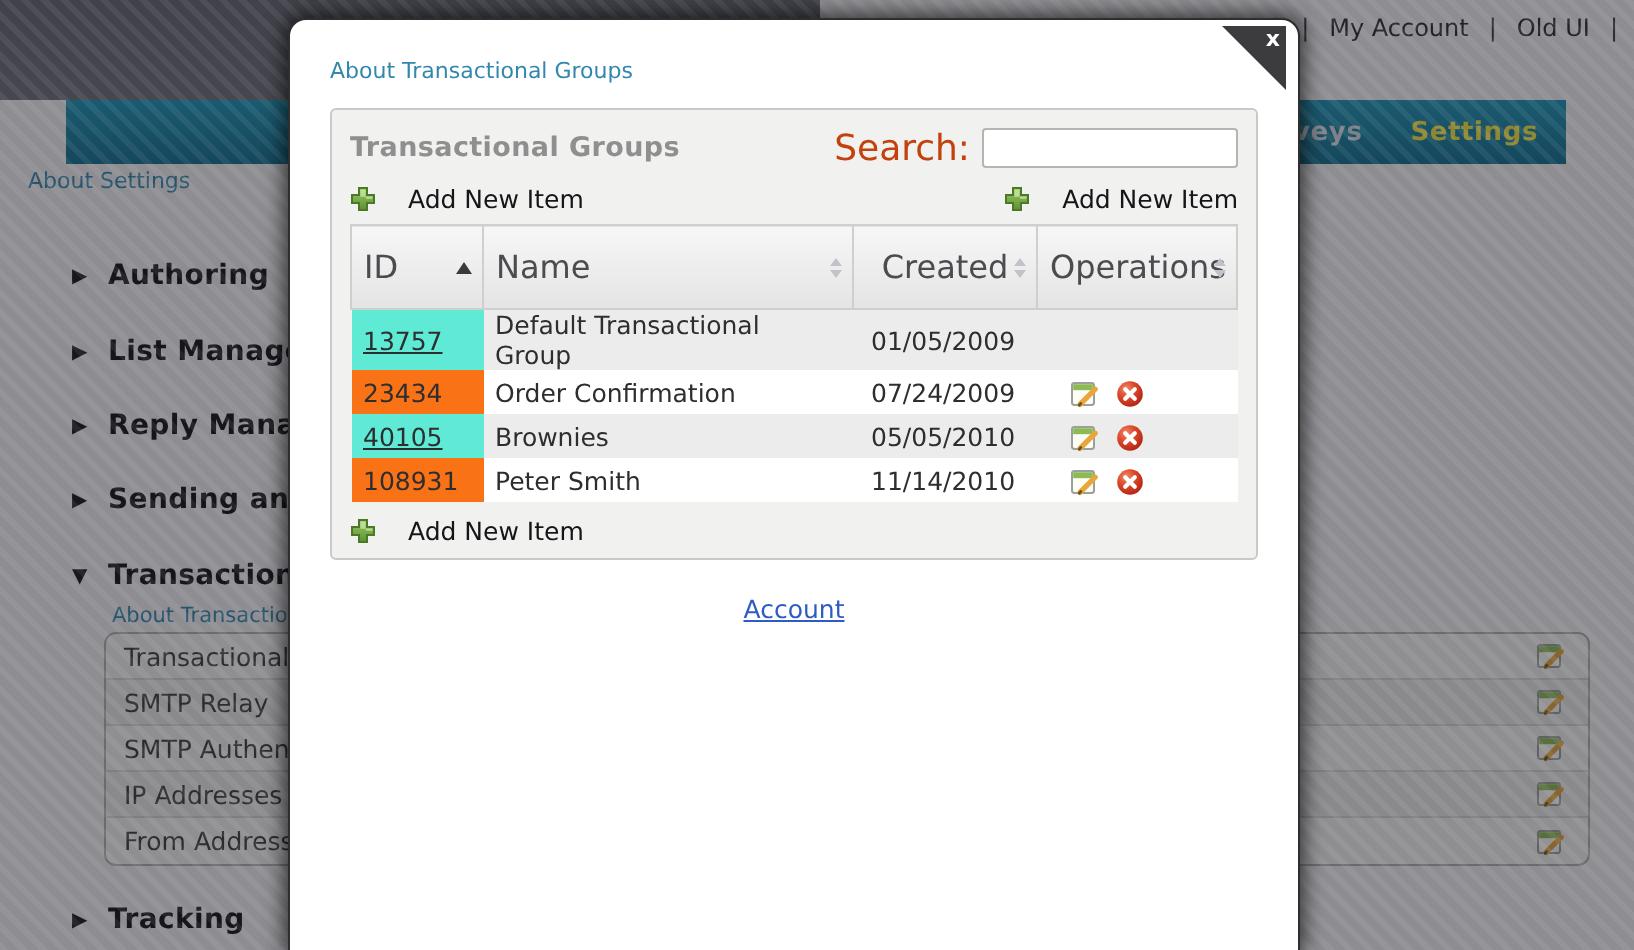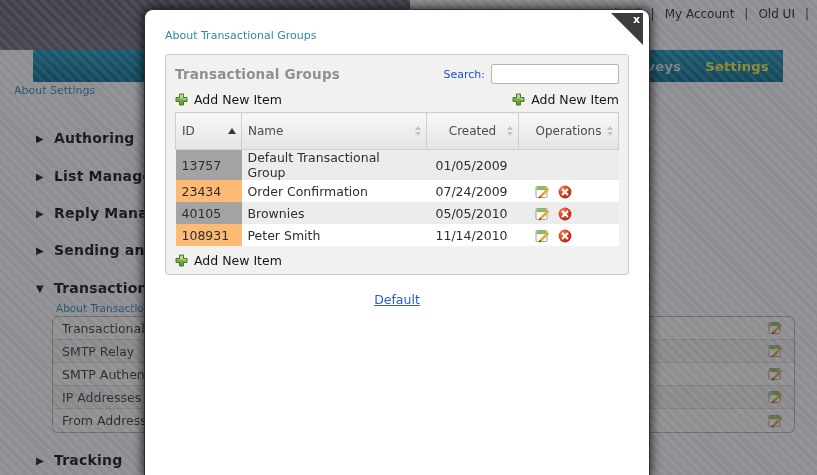--- a/index.html
+++ b/index.html
@@ -87,54 +87,54 @@
   .m-title .t-sep { color:#8a8a94; padding:0 1px; }
   .m-about { display:inline-block; margin-top:4px; }
 
   .panel {
     margin-top:11px; background:#f1f1f0; border:1px solid #c9c9c7;
     border-radius:3px; padding:7px 9px 6px 9px;
   }
   .p-head { display:flex; align-items:center; justify-content:space-between; height:24px; }
   .p-title { font-size:13.5px; font-weight:bold; color:#8f8f8f; letter-spacing:.2px; }
   .p-search { display:flex; align-items:center; gap:6px; }
-  .p-search label { font-size:11px; color:#1d4ed8;margin-left:30px; }
+  .p-search label { font-size:18px; color:#c2410c;margin-left:30px; }
   .p-search input {
     width:128px; height:20px; border:1px solid #b5b5b3; border-radius:2px;
     background:#ffffff; font-size:12px; padding:0 4px; outline:none;
   }
   .p-addrow { display:flex; justify-content:space-between; margin:6px 0 5px 0; }
   .add-link {
-    display:inline-flex; align-items:center; gap:6px; cursor:pointer;
+    display:inline-flex; align-items:center; gap:16px; cursor:pointer;
     font-size:12.5px; color:#161618; text-decoration:none;text-align:right;
   }
   .icon { display:inline-block; vertical-align:middle; }
 
   table.grid { width:100%; border-collapse:collapse; table-layout:fixed; }
   .grid th {
     height:21px; background:linear-gradient(180deg,#f7f7f7,#e4e4e4);
-    border:1px solid #cfcfcd; font-size:12px; font-weight:normal; color:#4c4c50;
+    border:1px solid #cfcfcd; font-size:16px; font-weight:normal; color:#4c4c50;
     text-align:left; padding:11px 6px; position:relative;
   }
   .grid th.c-created, .grid th.c-ops { text-align:center; }
   .grid col.c-id { width:66px; } .grid col.c-created { width:92px; } .grid col.c-ops { width:100px; }
   .sortmark { position:absolute; right:5px; top:50%; transform:translateY(-50%); }
   .sort-asc { width:0; height:0; border-left:4px solid transparent;
     border-right:4px solid transparent; border-bottom:6px solid #3a3a3e; }
   .sort-both { display:flex; flex-direction:column; gap:2px; }
   .sort-both i { display:block; width:0; height:0;
     border-left:3.5px solid transparent; border-right:3.5px solid transparent; }
   .sort-both i.up { border-bottom:4px solid #c2c2cb; }
   .sort-both i.dn { border-top:4px solid #c2c2cb; }
 
   .grid td { height:22px; font-size:12.5px; color:#2e2e30; padding:0 6px; }
   .grid tr.odd td { background:#ececec; }
   .grid tr.even td { background:#ffffff; }
-  .grid tr.odd td.c-id { background:#a3a3a3; }
-  .grid tr.even td.c-id { background:#fdba74; }
+  .grid tr.odd td.c-id { background:#5eead4;text-decoration:underline; }
+  .grid tr.even td.c-id { background:#f97316; }
   .grid td.c-created { padding-left:9px; }
   .grid td.c-ops { padding-left:16px; }
   .grid td.c-ops .icon { margin-right:6px; cursor:pointer; }
 
   .p-showing { font-size:11px; color:#9a9a9a; margin:4px 0 2px 1px; }
   .p-addrow.bottom { margin:7px 0 0 0; }
 
   .m-cancel-row { text-align:center; margin-top:14px; }
   .cancel-link { font-size:12.5px; color:#2e5cc5; text-decoration:underline; cursor:pointer; }
 
@@ -348,21 +348,21 @@
         <a class="add-link">
           <svg class="icon" width="13" height="13">
               <use href="#i-add"></use>
             </svg>
           <span>Add New Item</span>
         </a>
       </div>
     </div>
 
     <div class="m-cancel-row">
-      <a class="cancel-link">Default</a>
+      <a class="cancel-link">Account</a>
     </div>
   </div>
 
   <svg class="svg-defs" aria-hidden="true">
     <defs>
       <radialGradient id="g-red" cx="35%" cy="30%" r="75%">
         <stop offset="0%" stop-color="#f08a6c"></stop>
           <stop offset="45%" stop-color="#dd4a2a"></stop>
           <stop offset="100%" stop-color="#b32313"></stop>
       </radialGradient>

